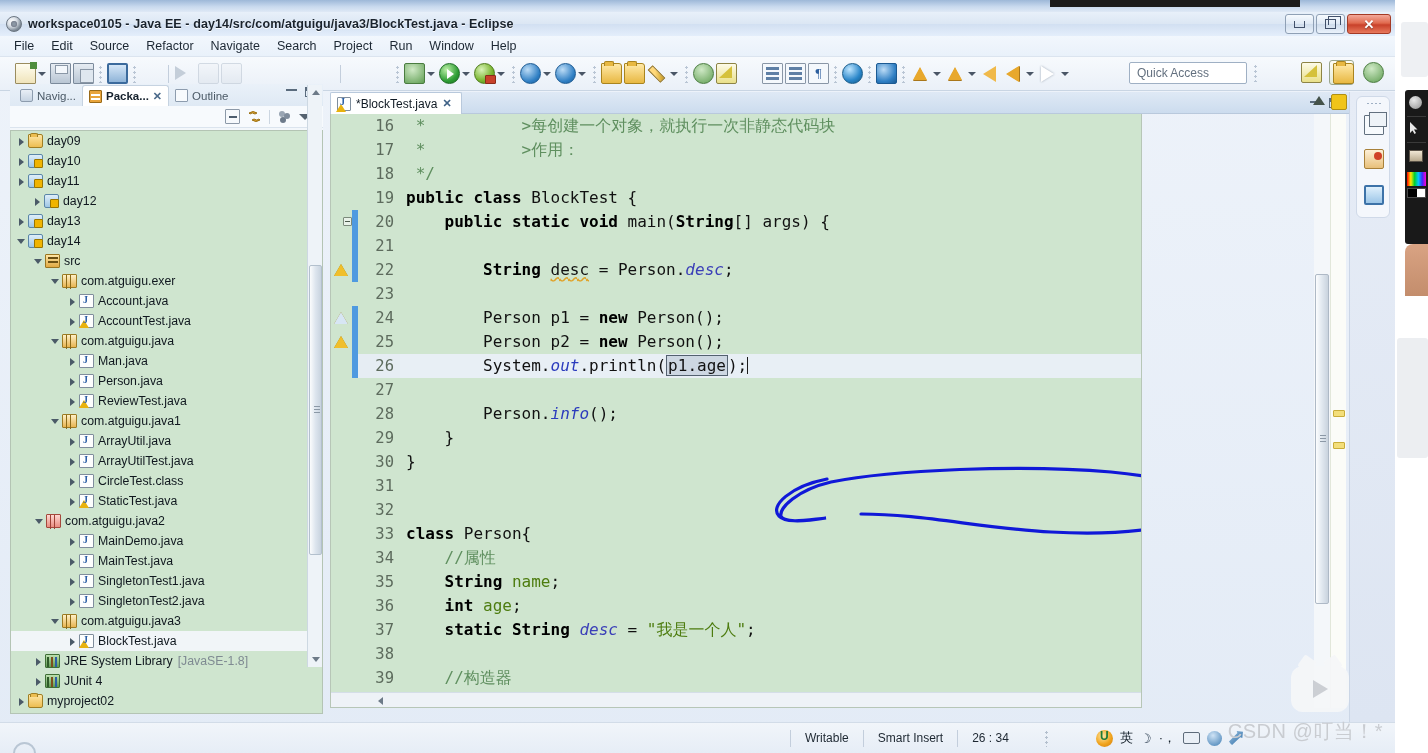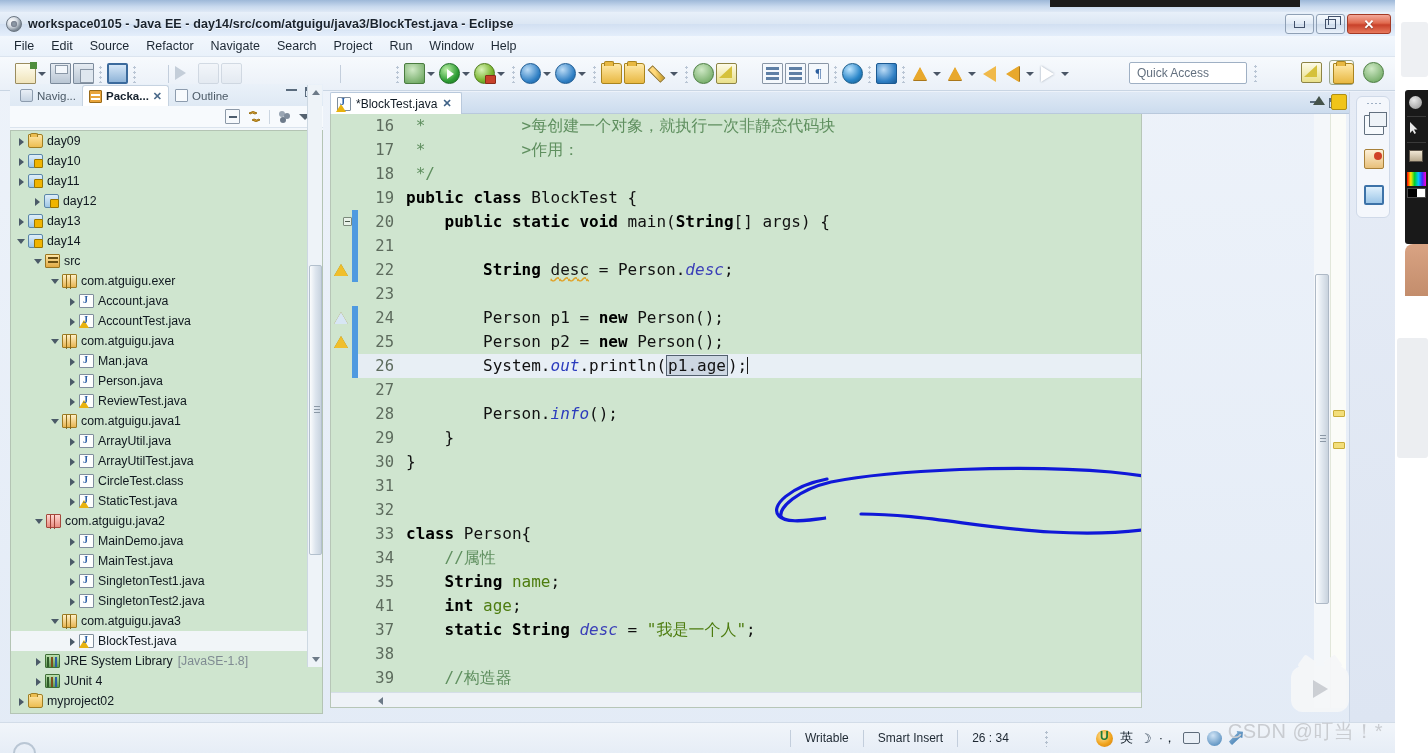--- a/index.html
+++ b/index.html
@@ -787,21 +787,21 @@
           <div class="ln cur">26</div>
           <div class="ln">27</div>
           <div class="ln">28</div>
           <div class="ln">29</div>
           <div class="ln">30</div>
           <div class="ln">31</div>
           <div class="ln">32</div>
           <div class="ln">33</div>
           <div class="ln">34</div>
           <div class="ln">35</div>
-          <div class="ln">41</div>
+          <div class="ln">36</div>
           <div class="ln">37</div>
           <div class="ln">38</div>
           <div class="ln">39</div>
         </div>
       <div class="codecol" id="codecol">
           <div class="cl"><span class="cm"> *          &gt;每创建一个对象，就执行一次非静态代码块</span></div>
           <div class="cl"><span class="cm"> *          &gt;作用：</span></div>
           <div class="cl"><span class="cm"> */</span></div>
           <div class="cl"><span class="kw">public</span> <span class="kw">class</span> BlockTest {</div>
           <div class="cl">    <span class="kw">public</span> <span class="kw">static</span> <span class="kw">void</span> main(<span class="kw">String</span>[] args) {</div>

